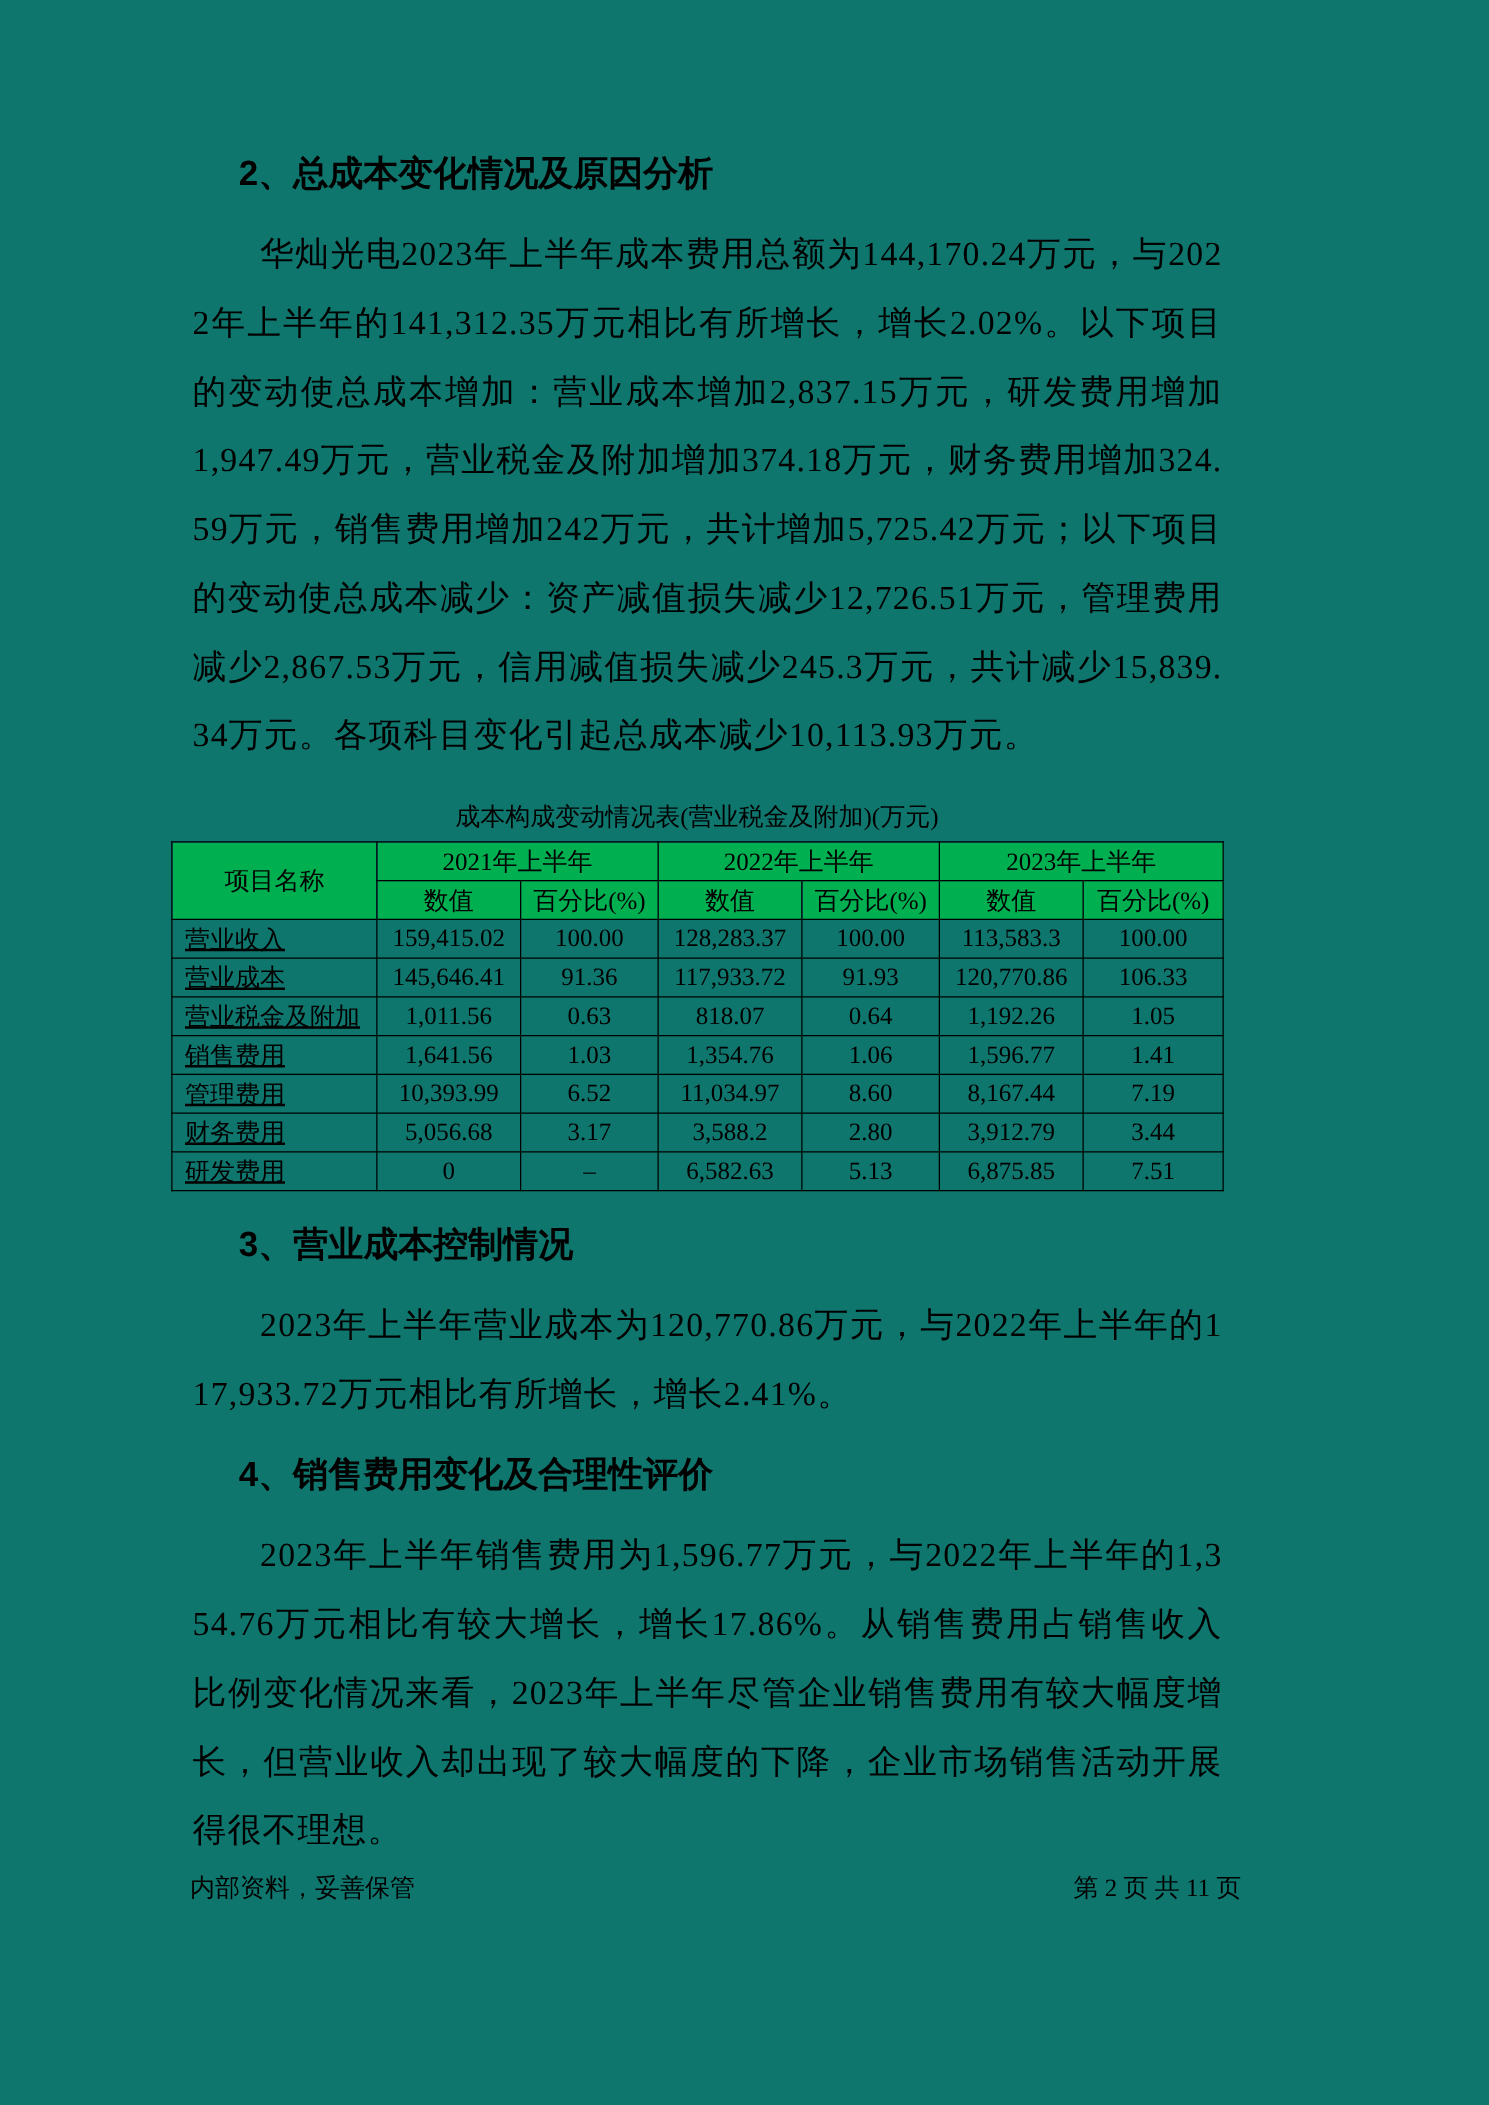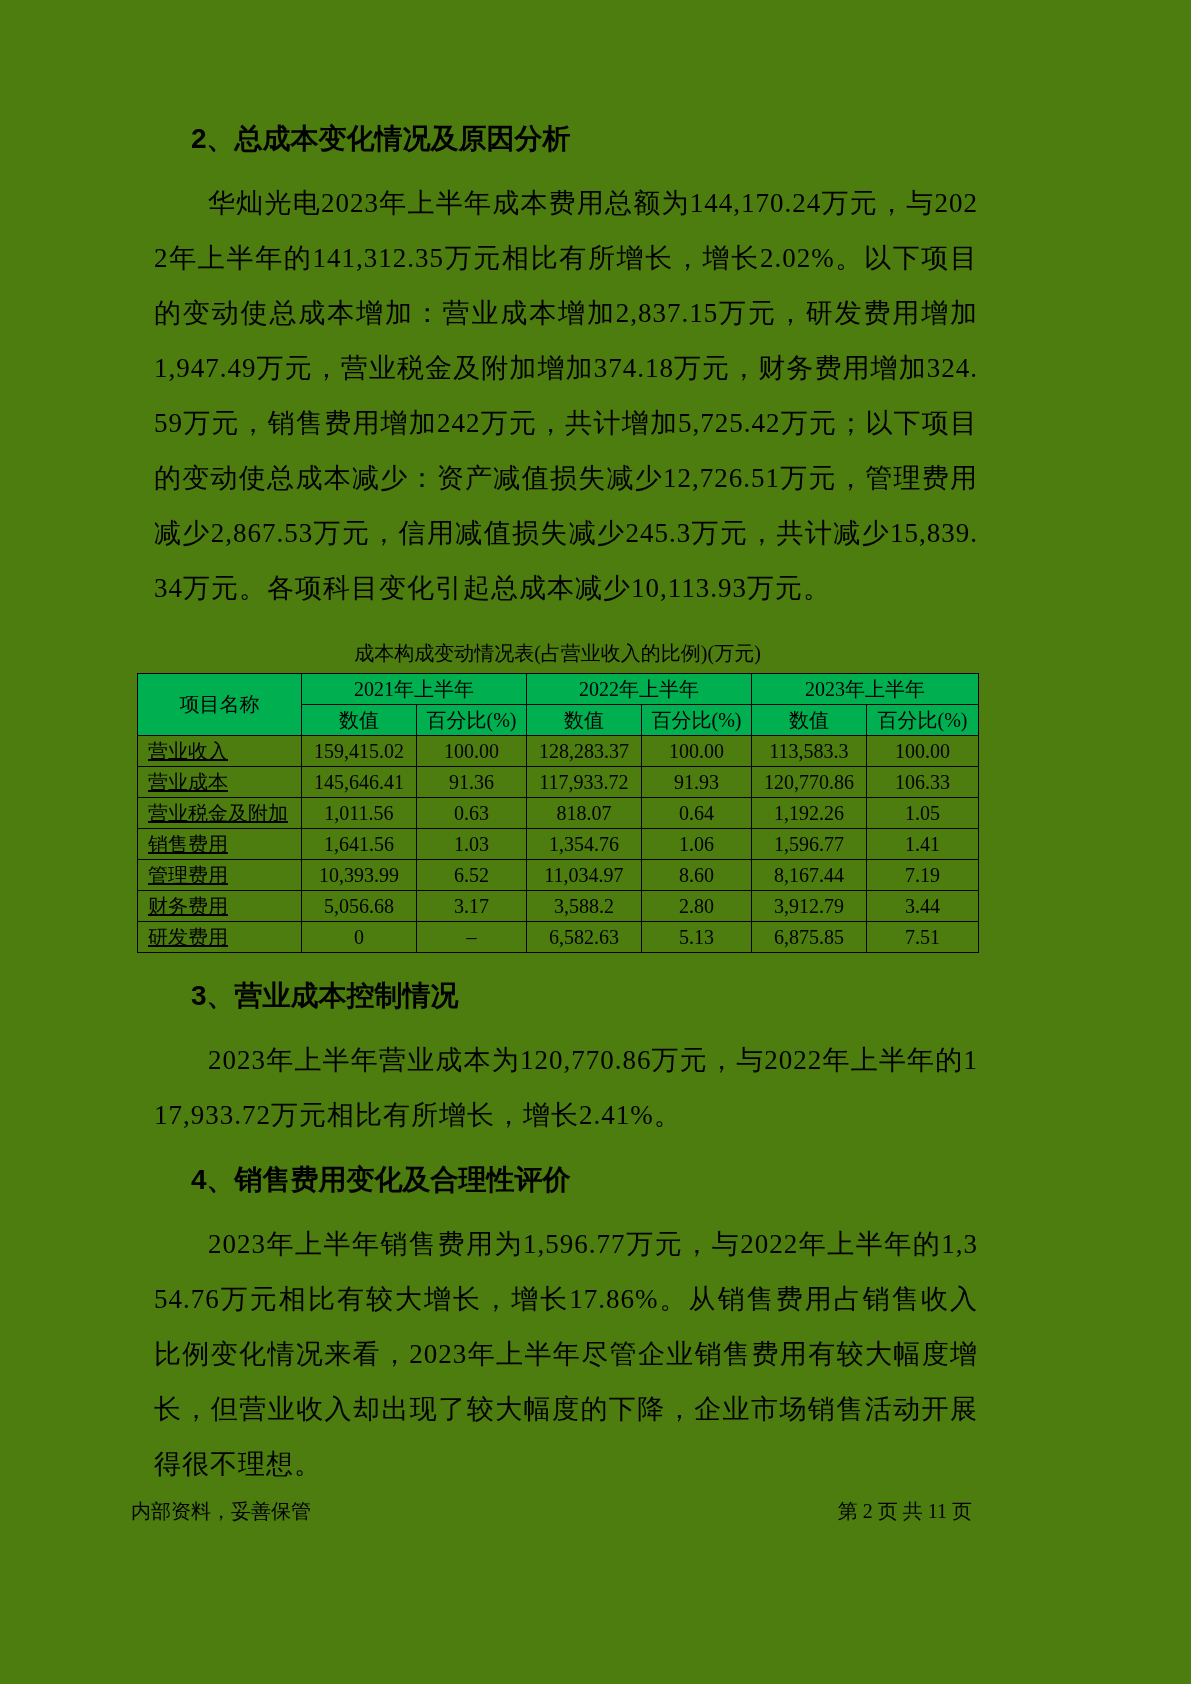--- a/index.html
+++ b/index.html
@@ -2,21 +2,21 @@
 <html style="--header-bg: #00B050;"><head>
 <meta charset="utf-8">
 <style>
   :root { --header-bg: #00B050; }
   * { box-sizing: border-box; }
   html, body { margin: 0; padding: 0; background: #ffffff; }
   .page {
     position: relative;
     width: 1191px;
     height: 1684px;
-    background: #4d7c0f;
+    background: #0f766e;
     color: #000000;
     font-family: "Liberation Serif", serif;
     overflow: hidden;
   }
   .content {
     position: absolute;
     left: 137px;
     top: 122px;
     width: 841px;
   }
@@ -59,40 +59,40 @@
     background: var(--header-bg);
     font-weight: normal;
     text-align: center;
     padding: 1px 4px;
   }
   td.cell-name { text-align: left; padding-left: 8px; text-decoration: underline; }
   td.cell-num  { text-align: center; padding-right: 12px; }
   .gap-after-table { height: 26px; }
   .footer {
     position: absolute;
-    left: 131px;
+    left: 152px;
     top: 1498px;
     width: 841px;
     display: flex;
     justify-content: space-between;
     font-size: 20px;
     line-height: 26px;
   }
   .mt-lg { margin-top: 20px; }
 </style>
 </head>
 <body>
 
 <div class="page">
   <div class="content">
 
     <div class="sec-heading">2、总成本变化情况及原因分析</div>
     <p class="para">华灿光电2023年上半年成本费用总额为144,170.24万元，与2022年上半年的141,312.35万元相比有所增长，增长2.02%。以下项目的变动使总成本增加：营业成本增加2,837.15万元，研发费用增加1,947.49万元，营业税金及附加增加374.18万元，财务费用增加324.59万元，销售费用增加242万元，共计增加5,725.42万元；以下项目的变动使总成本减少：资产减值损失减少12,726.51万元，管理费用减少2,867.53万元，信用减值损失减少245.3万元，共计减少15,839.34万元。各项科目变化引起总成本减少10,113.93万元。</p>
 
-    <div class="table-caption">成本构成变动情况表(占营业收入的比例)(万元)</div>
+    <div class="table-caption">成本构成变动情况表(营业税金及附加)(万元)</div>
 
     <table class="cost-table">
       <colgroup>
         <col style="width:164px">
         <col style="width:115px">
         <col style="width:110px">
         <col style="width:115px">
         <col style="width:110px">
         <col style="width:115px">
         <col style="width:112px">

